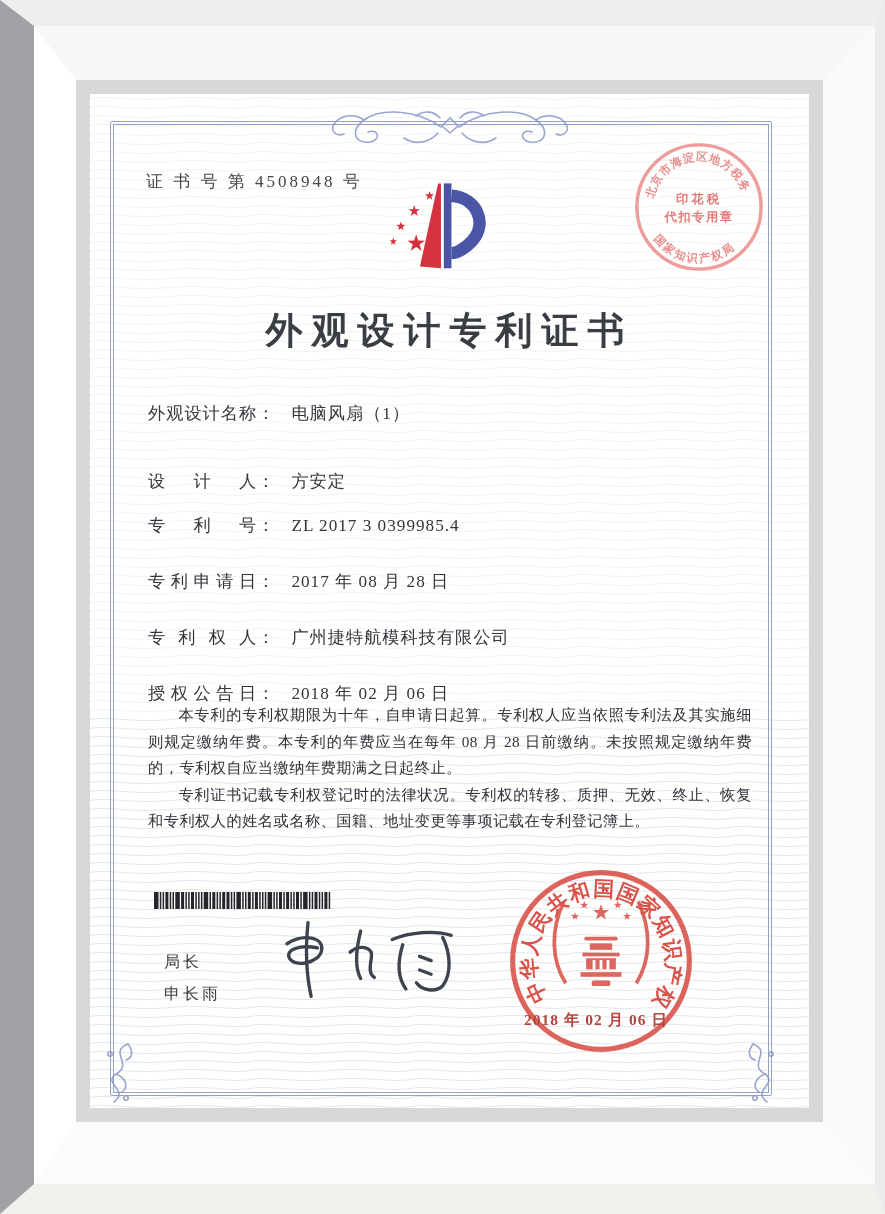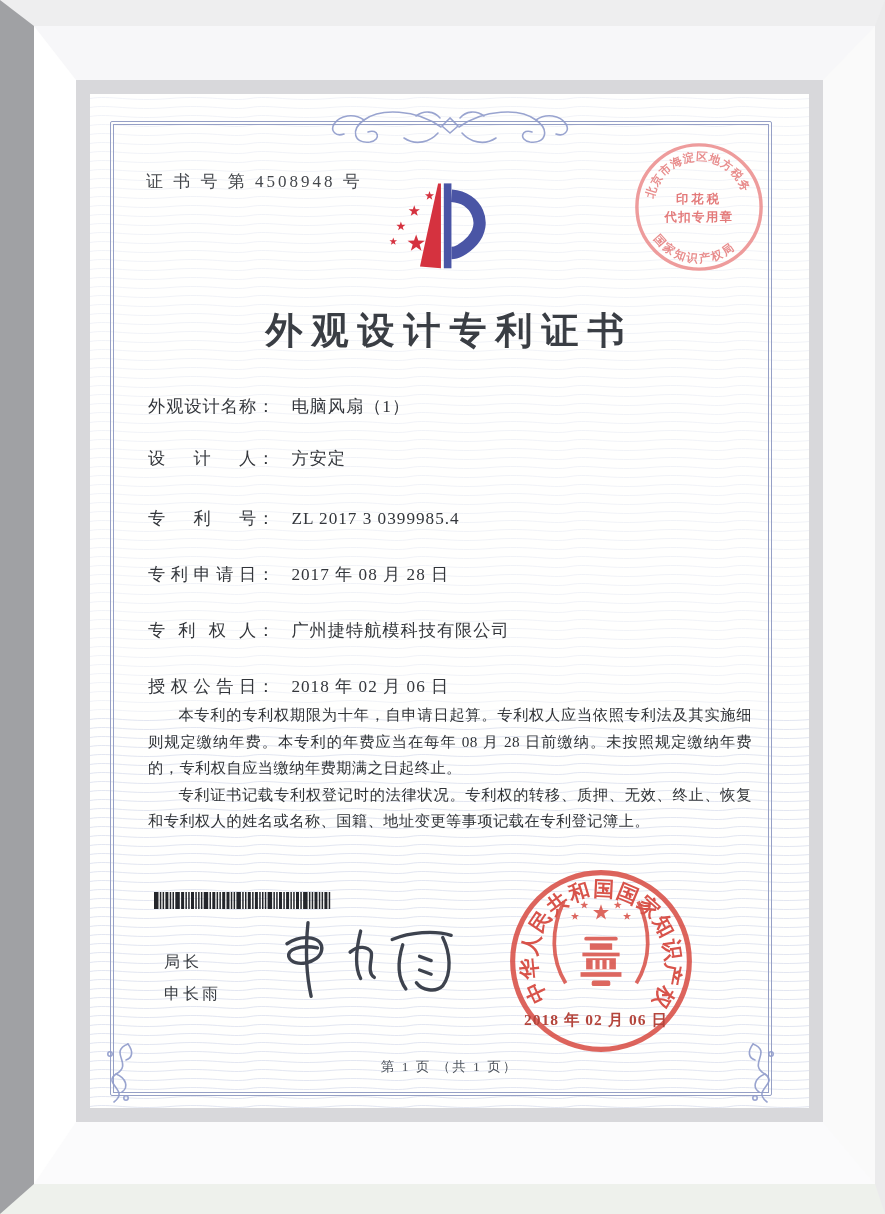--- a/index.html
+++ b/index.html
@@ -24,21 +24,21 @@
   .orn-bl{left:8px;bottom:2px;width:44px;height:64px;}
   .orn-br{right:26px;bottom:2px;width:44px;height:64px;transform:scaleX(-1);}
   
   .cert-no{position:absolute;left:56px;top:76px;font-size:17px;letter-spacing:3px;color:#44474c;}
   .logo{position:absolute;left:288px;top:86px;width:124px;height:106px;}
   .tax-stamp{position:absolute;left:540px;top:44px;width:138px;height:138px;opacity:.88;}
   .title{position:absolute;left:0;right:0;top:196px;margin:16px;text-align:center;
     font-size:37px;font-weight:700;letter-spacing:9px;color:#3a3e44;}
   .fields{position:absolute;left:58px;top:300px;width:600px;}
   .frow{position:absolute;left:0;white-space:nowrap;font-size:17.2px;color:#33363b;letter-spacing:1px;}
-  .frow .fl{display:inline-block;width:6.35em;text-align:justify;text-align-last:justify;}
+  .frow .fl{display:inline-block;width:6.35em;text-align:justify;text-align-last:justify;margin-top:7px;}
   .frow .fv{margin-left:16px;}
   .bodytext{position:absolute;left:58px;top:608px;width:604px;font-size:15.2px;
     line-height:26.5px;text-align:justify;color:#2f3236;letter-spacing:.5px;}
   .bodytext p{margin:0;text-indent:2em;}
   .barcode{position:absolute;left:64px;top:798px;width:205px;height:17px;overflow:hidden;}
   .signer{position:absolute;left:74px;top:852px;font-family:"Liberation Sans","DejaVu Sans",sans-serif;
     font-size:16px;line-height:32px;letter-spacing:3px;color:#383c41;font-weight:400;}
   .signature{position:absolute;left:178px;top:818px;width:200px;height:95px;}
   .seal{position:absolute;left:418px;top:774px;width:186px;height:186px;opacity:.93;}
   .seal-date{position:absolute;left:434px;top:916px;font-size:15.5px;letter-spacing:1px;
@@ -132,21 +132,21 @@
         <text x="70" y="66" text-anchor="middle" font-size="12.5" fill="#e06868" letter-spacing="3" font-weight="600">印花税</text>
         <text x="70" y="84" text-anchor="middle" font-size="12.5" fill="#e06868" letter-spacing="1.5" font-weight="600">代扣专用章</text>
       </svg>
 
       <h1 class="title">外观设计专利证书</h1>
 
       <div class="fields">
         <div class="frow" style="top:0">
           <span class="fl">外观设计名称</span><span>：</span><span class="fv">电脑风扇（1）</span>
         </div>
-        <div class="frow" style="top:52px">
+        <div class="frow" style="top:68px">
           <span class="fl">设计人</span><span>：</span><span class="fv">方安定</span>
         </div>
         <div class="frow" style="top:112px">
           <span class="fl">专利号</span><span>：</span><span class="fv">ZL 2017 3 0399985.4</span>
         </div>
         <div class="frow" style="top:168px">
           <span class="fl">专利申请日</span><span>：</span><span class="fv">2017 年 08 月 28 日</span>
         </div>
         <div class="frow" style="top:224px">
           <span class="fl">专利权人</span><span>：</span><span class="fv">广州捷特航模科技有限公司</span>
@@ -258,19 +258,18 @@
           <path d="M140,36 C154,66 154,98 138,124" fill="none" stroke="#d6463d" stroke-width="4"></path>
         </g>
         <g fill="#ffffff">
           <rect x="91" y="99" width="3" height="10"></rect>
           <rect x="98.5" y="99" width="3" height="10"></rect>
           <rect x="106" y="99" width="3" height="10"></rect>
         </g>
       </svg>
       <div class="seal-date">2018 年 02 月 06 日</div>
 
-      <div class="pfooter">第 1 页 （共 1 页）</div>
 
     </div>
    </div>
   </div>
  </div>
 </div>
 
 </body></html>

